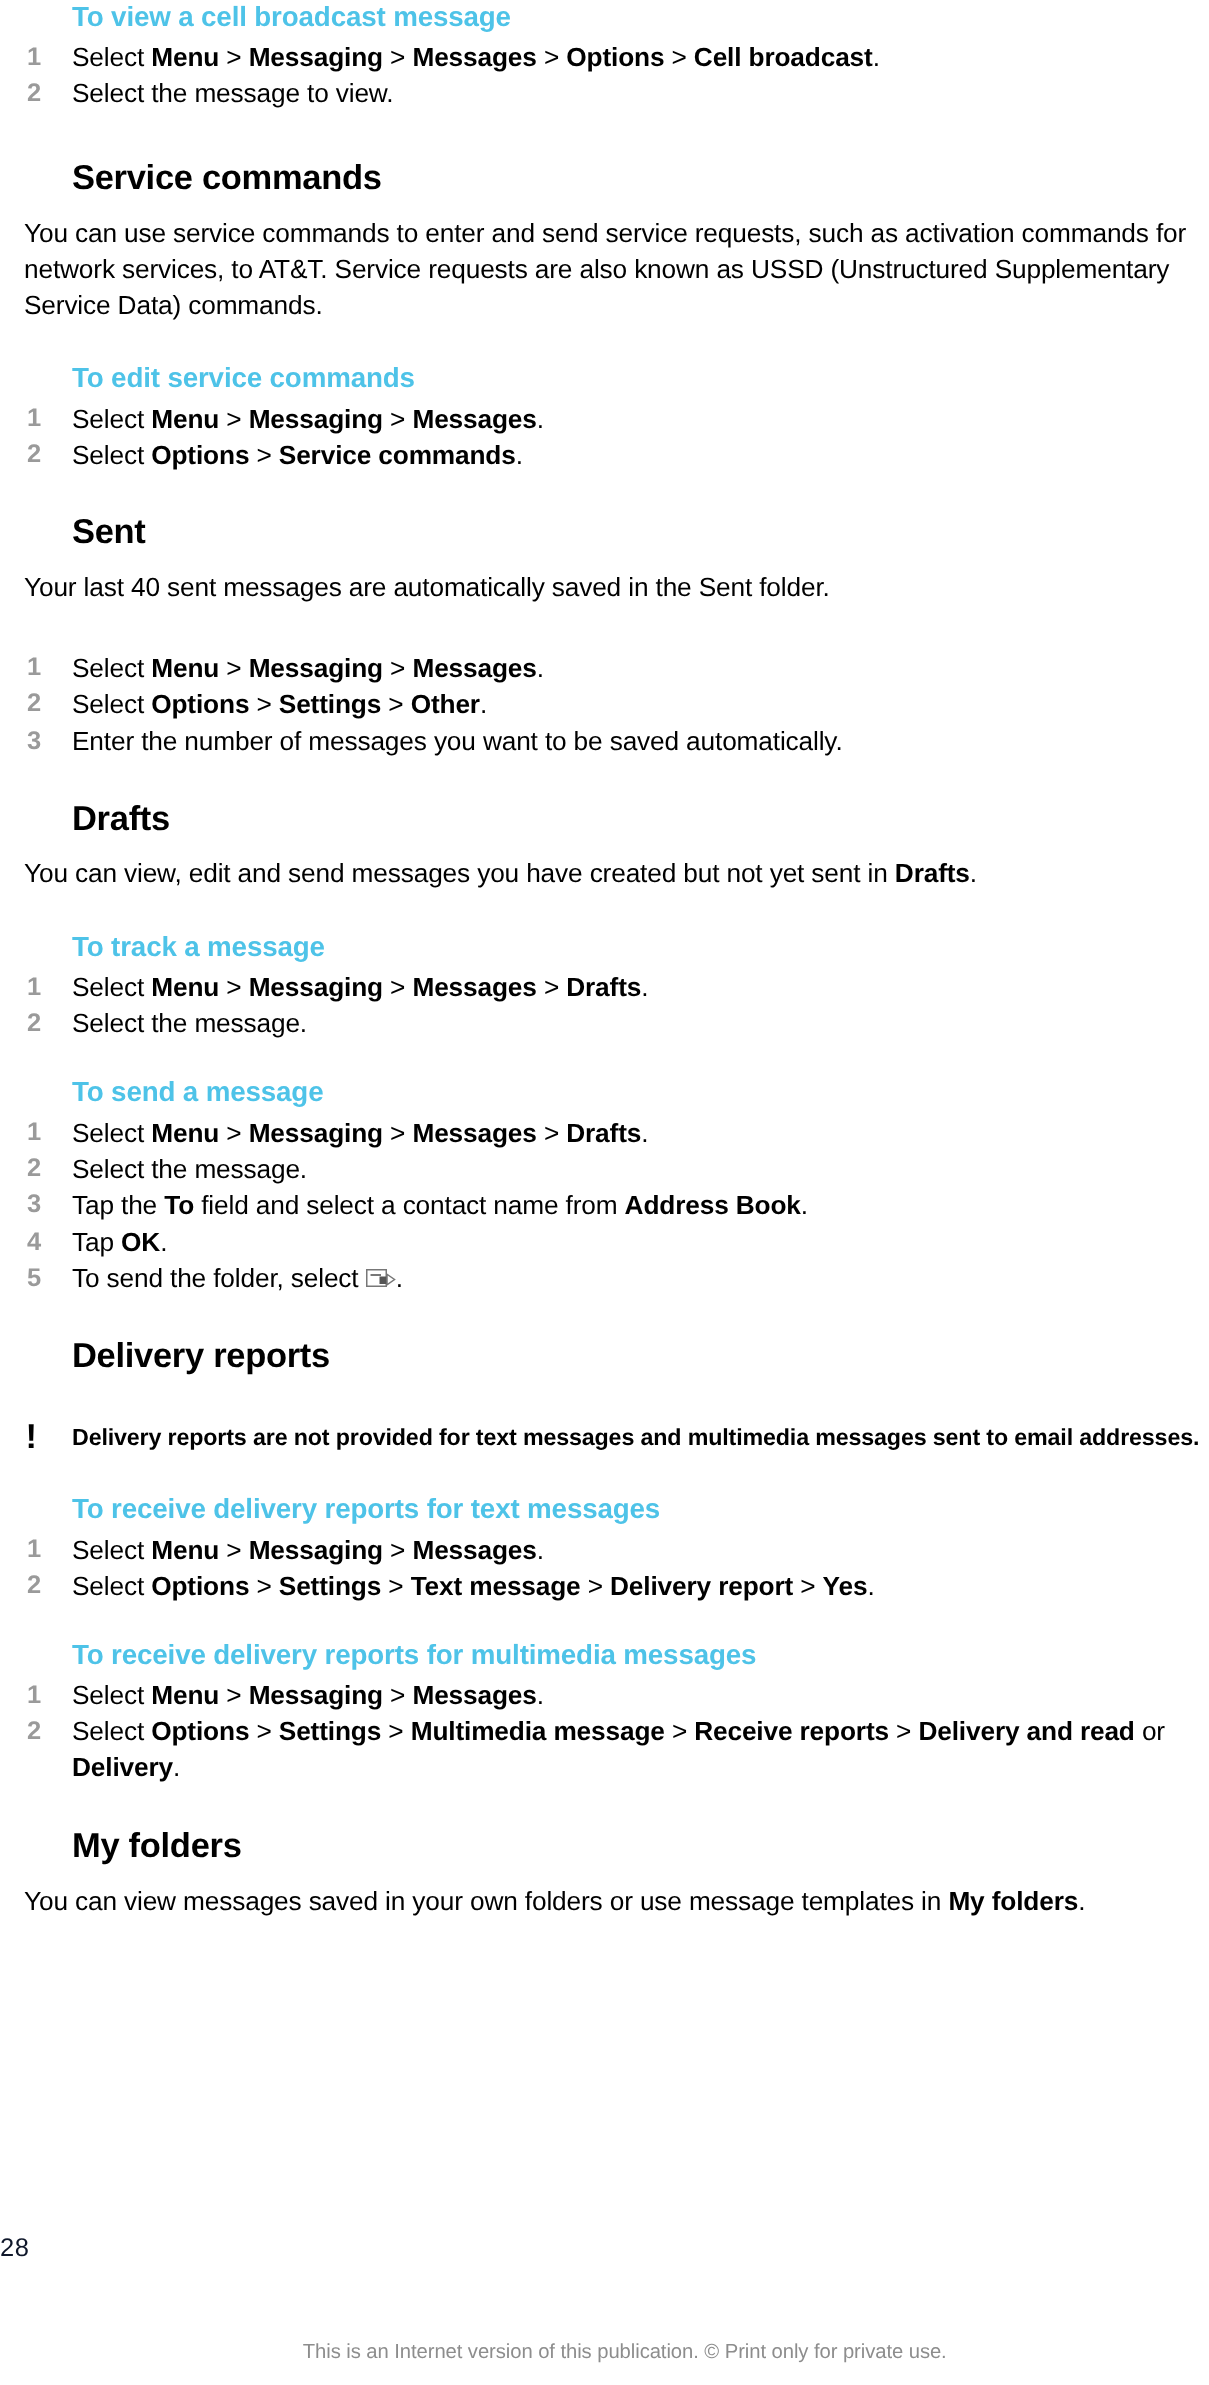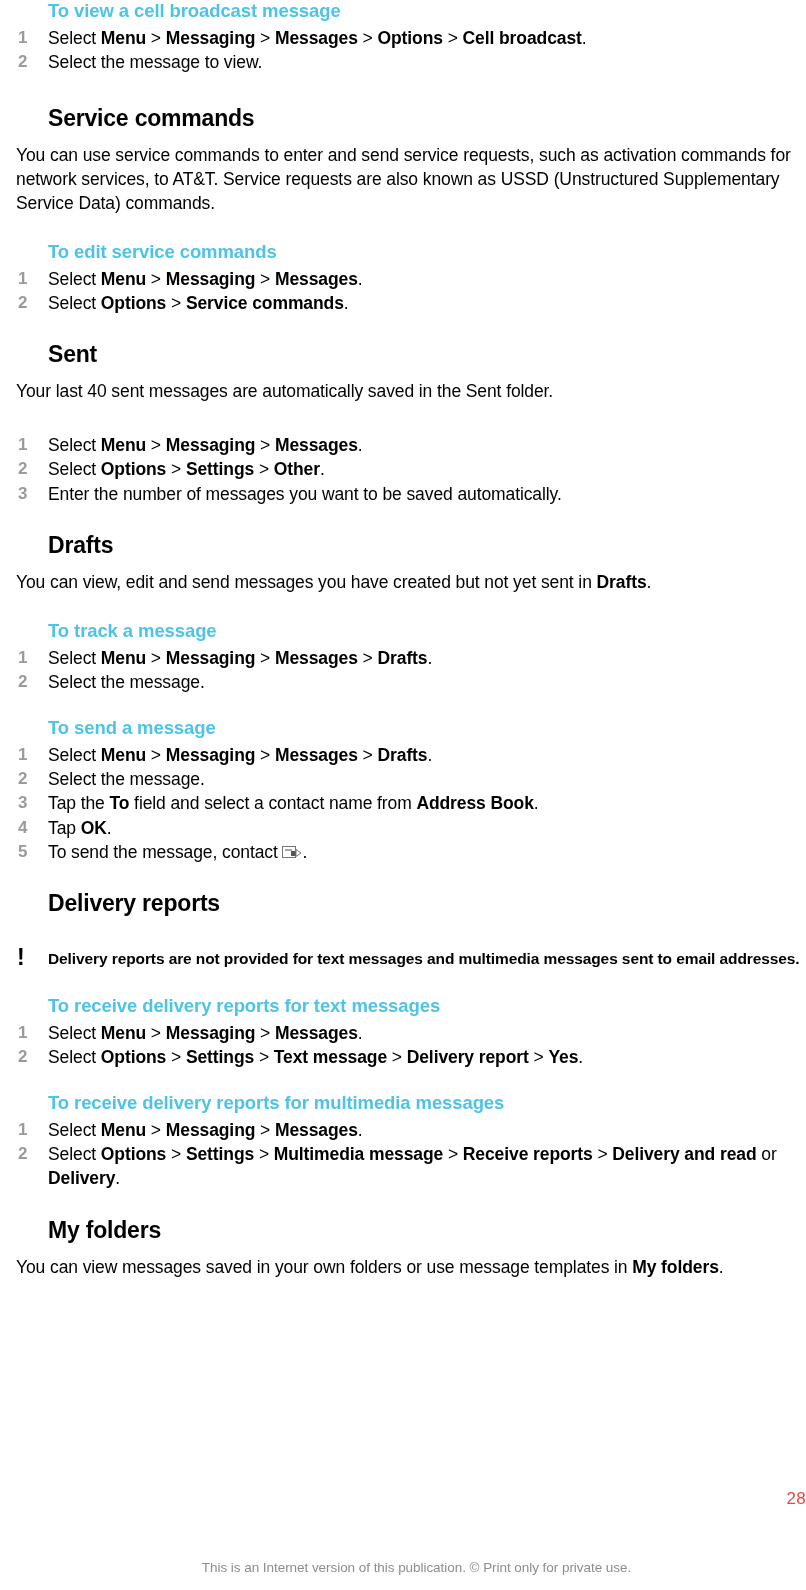--- a/index.html
+++ b/index.html
@@ -125,22 +125,22 @@
   .sp-22 { height: 22px; }
   .sp-26 { height: 26px; }
   .sp-30 { height: 30px; }
 
   
   .page-number {
     position: absolute;
     left: 0;
     right: 0;
     top: 1489px;
-    text-align: right;
-    color: #ef4444;
+    text-align: left;
+    color: #0f172a;
     font-size: 17px;
     font-weight: normal;
     letter-spacing: 0.3px;
   }
   .footer-note {
     position: absolute;
     left: 0;
     right: 12px;
     top: 1560px;
     text-align: center;
@@ -210,21 +210,21 @@
 
     <div class="sp-22"></div>
 
     <h3 class="task-heading">To send a message</h3>
     <div class="sp-4"></div>
     <ol class="steps">
         <li><span class="step-num">1</span><span><span class="sep">Select </span><b>Menu</b><span class="sep"> &gt; </span><b>Messaging</b><span class="sep"> &gt; </span><b>Messages</b><span class="sep"> &gt; </span><b>Drafts</b><span class="sep">.</span></span></li>
         <li><span class="step-num">2</span><span><span class="sep">Select the message.</span></span></li>
         <li><span class="step-num">3</span><span><span class="sep">Tap the </span><b>To</b><span class="sep"> field and select a contact name from </span><b>Address Book</b><span class="sep">.</span></span></li>
         <li><span class="step-num">4</span><span><span class="sep">Tap </span><b>OK</b><span class="sep">.</span></span></li>
-        <li><span class="step-num">5</span><span><span class="sep">To send the message, contact </span><span class="send-icon"><svg width="20" height="14" viewBox="0 0 20 14" xmlns="http://www.w3.org/2000/svg">
+        <li><span class="step-num">5</span><span><span class="sep">To send the folder, select </span><span class="send-icon"><svg width="20" height="14" viewBox="0 0 20 14" xmlns="http://www.w3.org/2000/svg">
                 <rect x="0.5" y="0.5" width="13" height="11" fill="#ffffff" stroke="#777777"></rect>
                 <line x1="3" y1="4" x2="10" y2="4" stroke="#777777" stroke-width="1.3"></line>
                 <rect x="9" y="5" width="6" height="5" fill="#555555"></rect>
                 <path d="M14 3.5 L19 7 L14 10.5 Z" fill="#ffffff" stroke="#777777" stroke-width="1"></path>
               </svg></span><span class="sep">.</span></span></li>
       </ol>
 
     <div class="sp-26"></div>
 
     <h2 class="section-heading">Delivery reports</h2>

